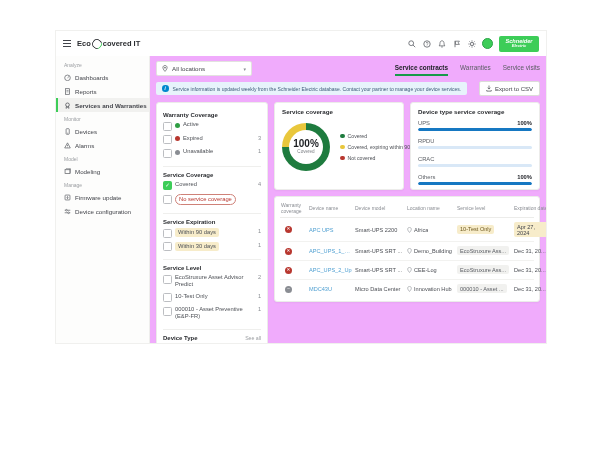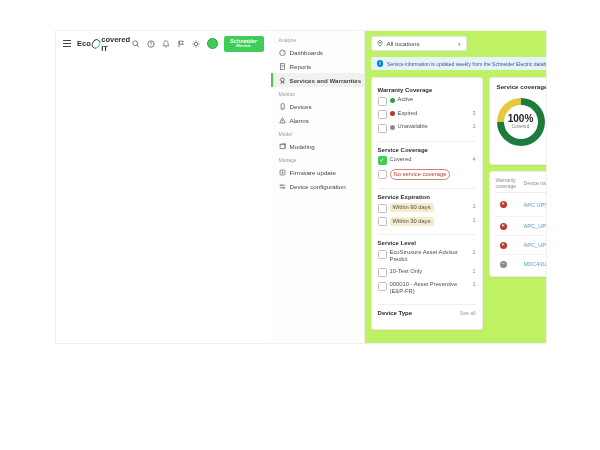--- a/index.html
+++ b/index.html
@@ -1,38 +1,38 @@
 <!DOCTYPE html>
 <html><head>
 <meta charset="utf-8">
 <style>
   html,body{margin:0;padding:0;background:#fff;}
   body{width:600px;height:450px;position:relative;font-family:"Liberation Sans",sans-serif;color:#42444a;-webkit-font-smoothing:antialiased;}
-  .app{position:absolute;left:55px;top:30px;width:490px;height:312px;background:#fff;border:1px solid #f0f0ee;display:flex;overflow:hidden;}
+  .app{position:absolute;left:55px;top:30px;width:490px;height:312px;background:#fff;border:1px solid #f0f0ee;display:flex;flex-direction:column;overflow:hidden;}
   
   .hdr{height:25px;min-height:25px;display:flex;align-items:center;justify-content:space-between;padding:0 7px;background:#fff;}
   .hdr-left{display:flex;align-items:center;gap:6px;}
   .burger{display:flex;flex-direction:column;gap:1.5px;cursor:pointer;}
   .burger i{display:block;width:8px;height:1.2px;background:#42444a;}
   .logo{font-size:7.5px;font-weight:bold;color:#2a2c30;display:flex;align-items:center;gap:1px;}
   .logo-mark{width:8px;height:8px;border-radius:50%;border:1.6px solid #2a2c30;border-right-color:#3dcd58;transform:rotate(35deg);display:inline-block;}
   .hdr-right{display:flex;align-items:center;gap:6px;}
   .hicon{width:9px;height:9px;display:flex;align-items:center;justify-content:center;}
   .avatar{width:9px;height:9px;border-radius:50%;background:#3dcd58;border:1px solid #2aa447;}
   .se-badge{width:40px;height:16px;background:#3dcd58;border-radius:2px;color:#fff;display:flex;flex-direction:column;align-items:center;justify-content:center;line-height:1;font-style:italic;font-weight:bold;}
   .se1{font-size:5.6px;}.se2{font-size:4px;}
   
   .app-body{flex:1;display:flex;min-height:0;}
   .sidebar{width:93px;min-width:93px;background:#fdfdfc;border-right:1px solid #eeeeec;padding-top:2px;overflow:hidden;}
   .nav-label{font-size:5px;color:#9a9da1;padding:4px 8px 2px;}
   .nav-item{display:flex;align-items:center;gap:4px;padding:3.5px 8px;font-size:6.2px;color:#42444a;cursor:pointer;}
   .nav-active{background:#f1f1ef;box-shadow:inset 2px 0 0 0 #3dcd58;font-weight:bold;}
   .nicon{width:7px;height:7px;min-width:7px;display:flex;align-items:center;justify-content:center;color:#5a5d63;}
   .nav-text{white-space:nowrap;}
-  .main{flex:1;background:#bef264;padding:5px 6px;min-width:0;display:flex;flex-direction:column;}
+  .main{flex:1;background:#f0abfc;padding:5px 6px;min-width:0;display:flex;flex-direction:column;}
   
   .row1{display:flex;justify-content:space-between;align-items:flex-end;margin-bottom:5px;}
   .loc-select{background:#fff;border:1px solid #e2e2df;border-radius:2px;padding:3px 5px;display:flex;gap:4px;align-items:center;width:84px;font-size:6.2px;color:#42444a;cursor:pointer;}
   .loc-select .grow{flex:1;}
   .chev{font-size:5px;color:#8a8d93;}
   .tabs{display:flex;gap:12px;font-size:6.4px;color:#5a5d63;align-items:flex-end;}
   .tab{padding-bottom:3px;border-bottom:2px solid transparent;cursor:pointer;}
   .tab-active{color:#22242a;font-weight:bold;border-bottom-color:#189a4a;}
   .row2{display:flex;justify-content:space-between;align-items:center;margin-bottom:6px;gap:6px;}
   .banner{background:#e7f3fb;border-radius:2px;padding:3px 6px;font-size:5px;color:#3c5a78;display:flex;gap:4px;align-items:center;white-space:nowrap;overflow:hidden;}

